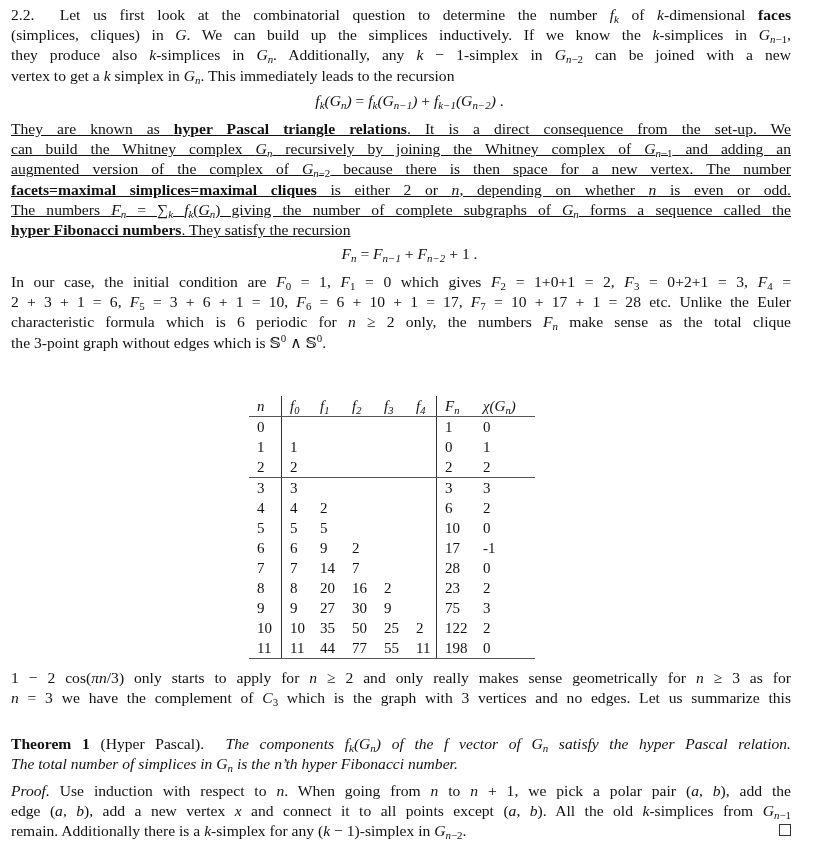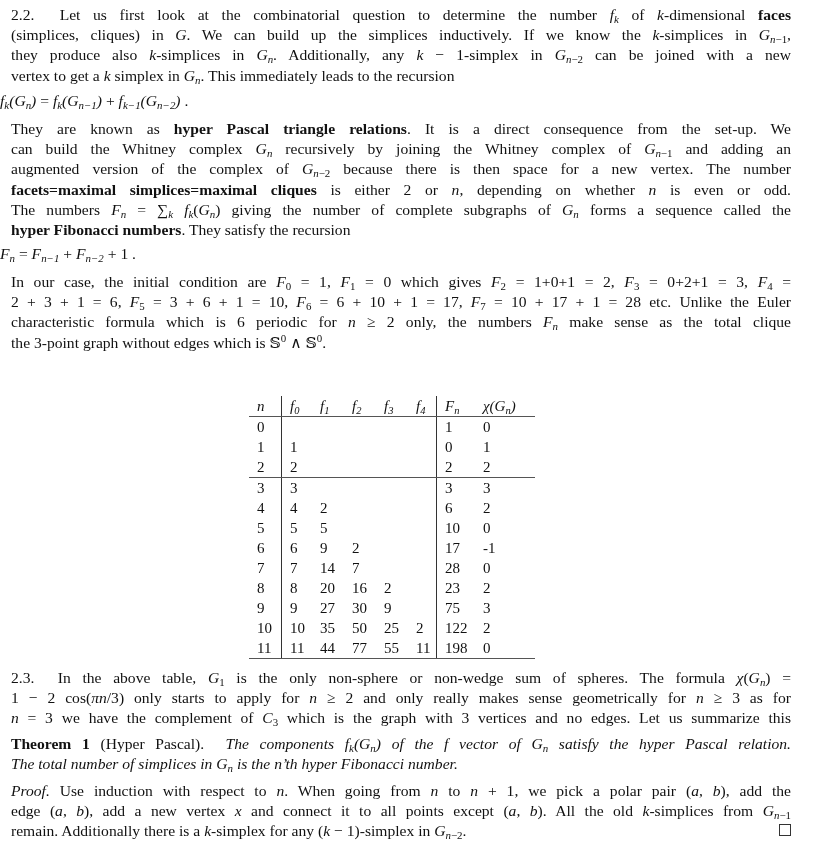--- a/index.html
+++ b/index.html
@@ -1,21 +1,21 @@
 <!DOCTYPE html>
 <html><head>
 <meta charset="utf-8">
 <style>
   html, body { margin:0; padding:0; background:#ffffff; }
   body { width:819px; height:849px; overflow:hidden; position:relative;
          font-family:"Liberation Serif","DejaVu Serif",serif; color:#111; font-size:15.6px; }
   .p { position:absolute; left:11px; width:780px; line-height:20.2px; text-align:justify; }
   .ln { display:block; white-space:nowrap; text-align-last:justify; }
   .ln.last { text-align-last:left; }
-  .eq { position:absolute; left:0; width:819px; font-style:italic; }
+  .eq { position:absolute; left:0; width:819px; text-align:center; font-style:italic; }
   i, .m { font-style:italic; }
   b { font-weight:bold; }
   sub { font-size:70%; vertical-align:-3px; line-height:0; }
   sup { font-size:70%; vertical-align:6px; line-height:0; }
   .tbl { position:absolute; left:249px; top:396px; width:302px; }
   .tbl table { border-collapse:collapse; font-size:15px; }
   .tbl td, .tbl th { padding:0 0 0 8px; height:20px; line-height:20px; text-align:left; font-weight:normal; white-space:nowrap; }
   .tbl th { font-style:italic; height:20px; }
   .tbl tr.head th { border-bottom:1.3px solid #555; }
   .tbl tr.sep td { border-bottom:1.3px solid #555; }
@@ -27,21 +27,21 @@
 <body>
 
 <div class="p" style="top:5px;">
   <span class="ln"><span>2.2.</span>&nbsp; Let us first look at the combinatorial question to determine the number <i>f<sub>k</sub></i> of <i>k</i>-dimensional <b>faces</b></span>
   <span class="ln">(simplices, cliques) in <i>G</i>. We can build up the simplices inductively. If we know the <i>k</i>-simplices in <i>G</i><sub><i>n</i>−1</sub>,</span>
   <span class="ln">they produce also <i>k</i>-simplices in <i>G<sub>n</sub></i>. Additionally, any <i>k</i> − 1-simplex in <i>G</i><sub><i>n</i>−2</sub> can be joined with a new</span>
   <span class="ln last">vertex to get a <i>k</i> simplex in <i>G<sub>n</sub></i>. This immediately leads to the recursion</span>
 </div>
 <div class="eq" style="top:92px;">f<sub>k</sub>(G<sub>n</sub>) <span style="font-style:normal">=</span> f<sub>k</sub>(G<sub>n−1</sub>) <span style="font-style:normal">+</span> f<sub>k−1</sub>(G<sub>n−2</sub>) <span style="font-style:normal">.</span></div>
 
-<div class="p" style="top:119px;">
+<div class="p" style="top:119px;text-decoration:underline;">
   <span class="ln">They are known as <b>hyper Pascal triangle relations</b>. It is a direct consequence from the set-up. We</span>
   <span class="ln">can build the Whitney complex <i>G<sub>n</sub></i> recursively by joining the Whitney complex of <i>G</i><sub><i>n</i>−1</sub> and adding an</span>
   <span class="ln">augmented version of the complex of <i>G</i><sub><i>n</i>−2</sub> because there is then space for a new vertex. The number</span>
   <span class="ln"><b>facets=maximal simplices=maximal cliques</b> is either 2 or <i>n</i>, depending on whether <i>n</i> is even or odd.</span>
   <span class="ln">The numbers <i>F<sub>n</sub></i> = ∑<sub><i>k</i></sub> <i>f<sub>k</sub></i>(<i>G<sub>n</sub></i>) giving the number of complete subgraphs of <i>G<sub>n</sub></i> forms a sequence called the</span>
   <span class="ln last"><b>hyper Fibonacci numbers</b>. They satisfy the recursion</span>
 </div>
 <div class="eq" style="top:245px;">F<sub>n</sub> <span style="font-style:normal">=</span> F<sub>n−1</sub> <span style="font-style:normal">+</span> F<sub>n−2</sub> <span style="font-style:normal">+ 1 .</span></div>
 
 <div class="p" style="top:272px;">
@@ -182,21 +182,20 @@
           <td>55</td>
           <td>11</td>
           <td class="bl">198</td>
           <td>0</td>
         </tr>
   </tbody>
     </table>
 </div>
 
 <div class="p" style="top:668px;">
-  <span class="ln"><span>2.3.</span>&nbsp; In the above table, <i>G</i><sub>1</sub> is the only non-sphere or non-wedge sum of spheres. The formula <i>χ</i>(<i>G<sub>n</sub></i>) =</span>
   <span class="ln">1 − 2 cos(<i>πn</i>/3) only starts to apply for <i>n</i> ≥ 2 and only really makes sense geometrically for <i>n</i> ≥ 3 as for</span>
   <span class="ln"><i>n</i> = 3 we have the complement of <i>C</i><sub>3</sub> which is the graph with 3 vertices and no edges. Let us summarize this</span>
 </div>
 
 <div class="p" style="top:734px;">
   <span class="ln"><b>Theorem 1</b> <span>(Hyper Pascal).</span>&nbsp; <i>The components f<sub>k</sub>(G<sub>n</sub>) of the f vector of G<sub>n</sub> satisfy the hyper Pascal relation.</i></span>
   <span class="ln last"><i>The total number of simplices in G<sub>n</sub> is the n’th hyper Fibonacci number.</i></span>
 </div>
 
 <div class="p" style="top:781px;">

